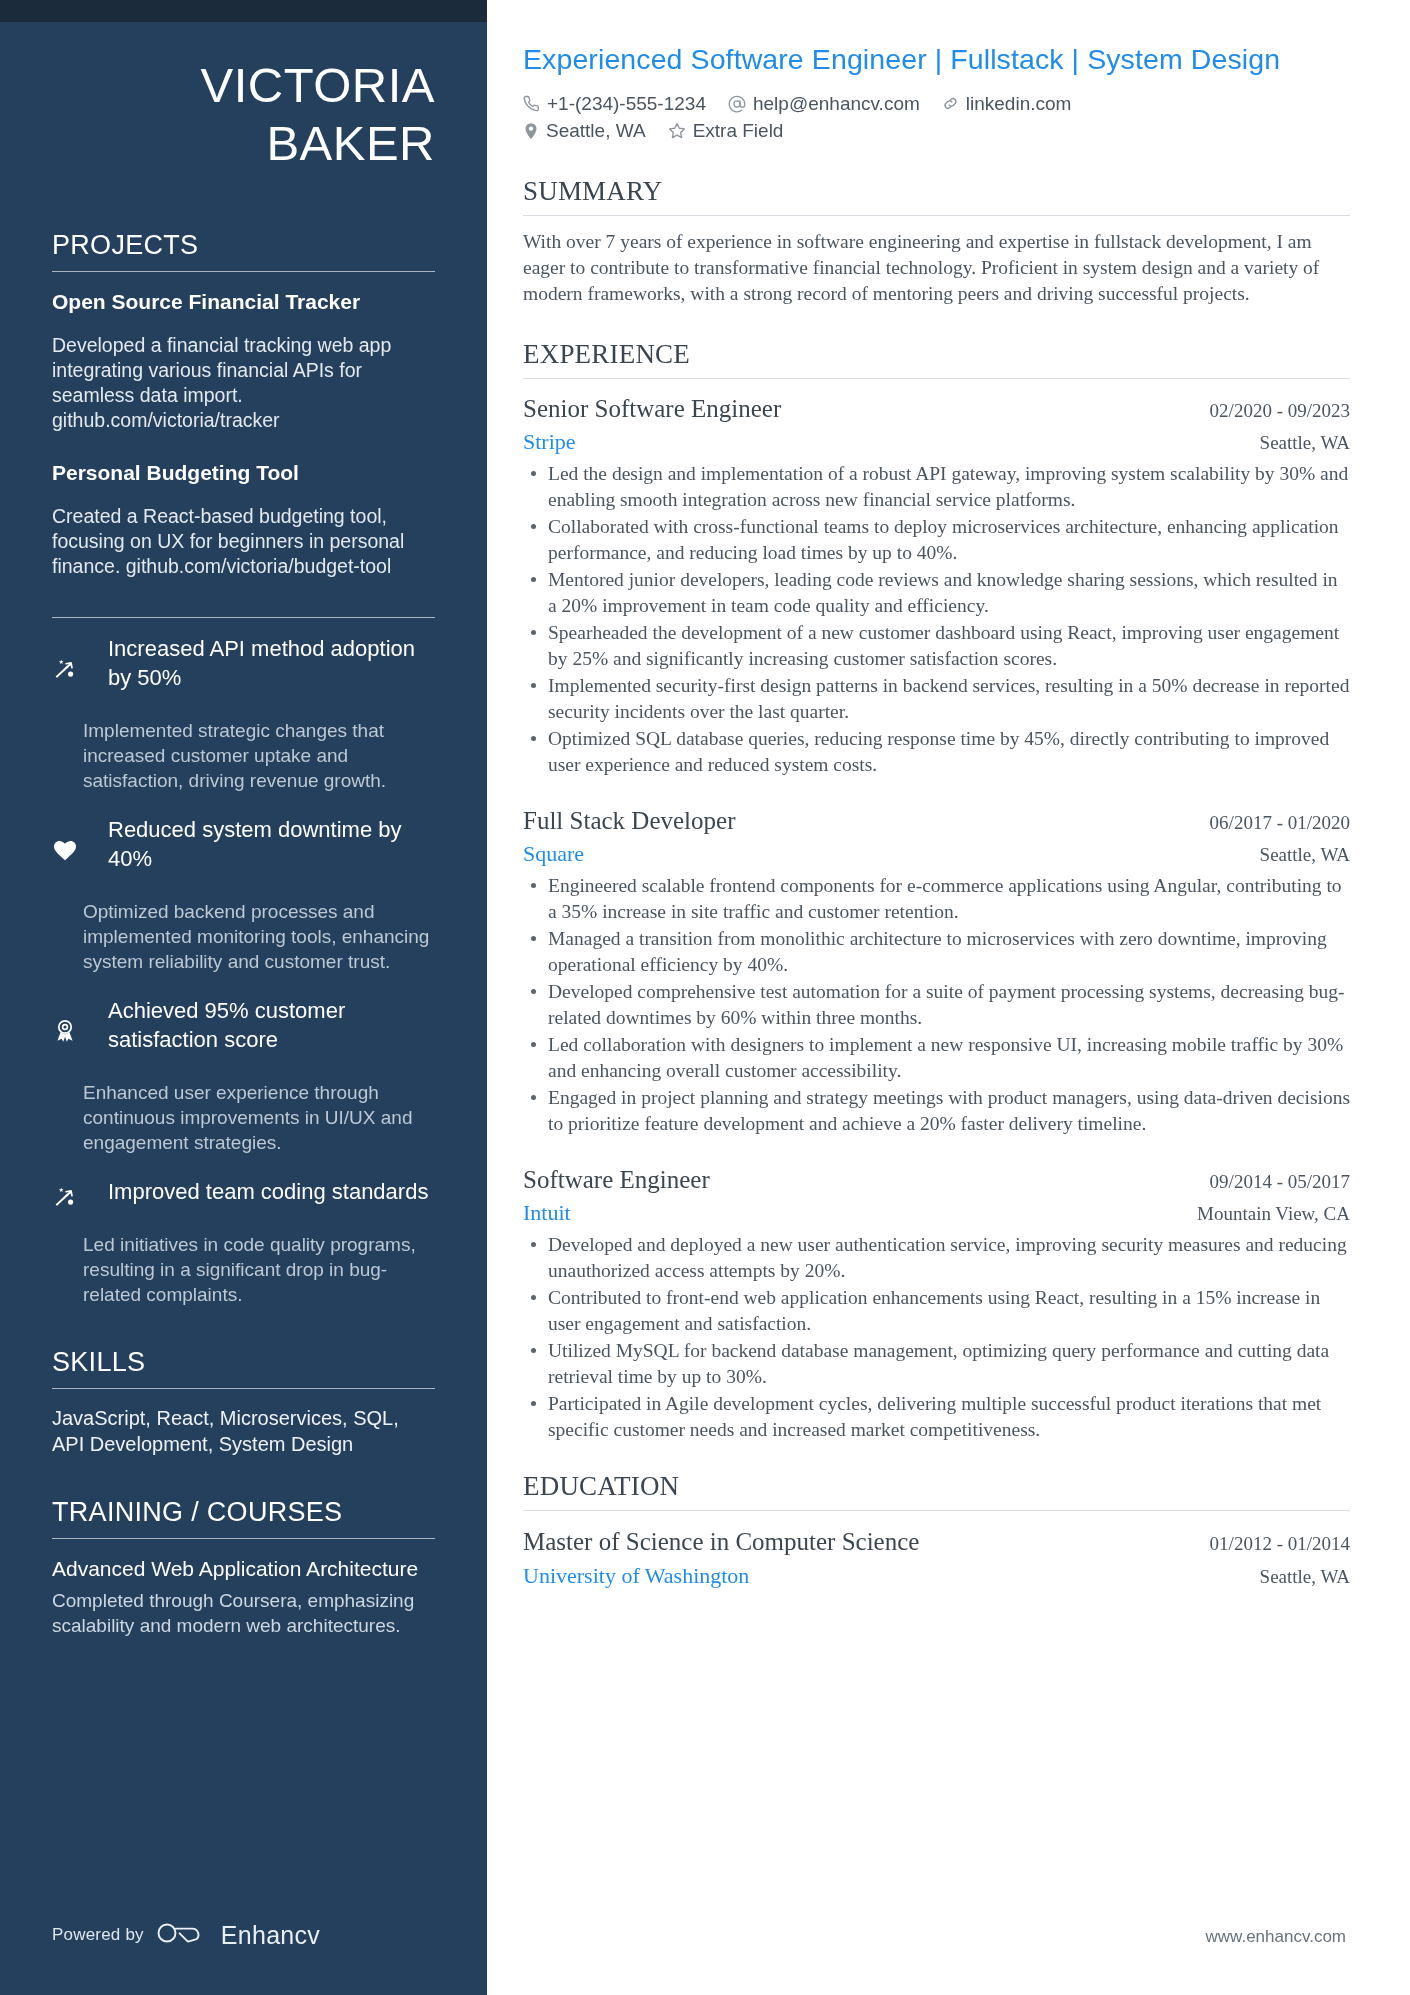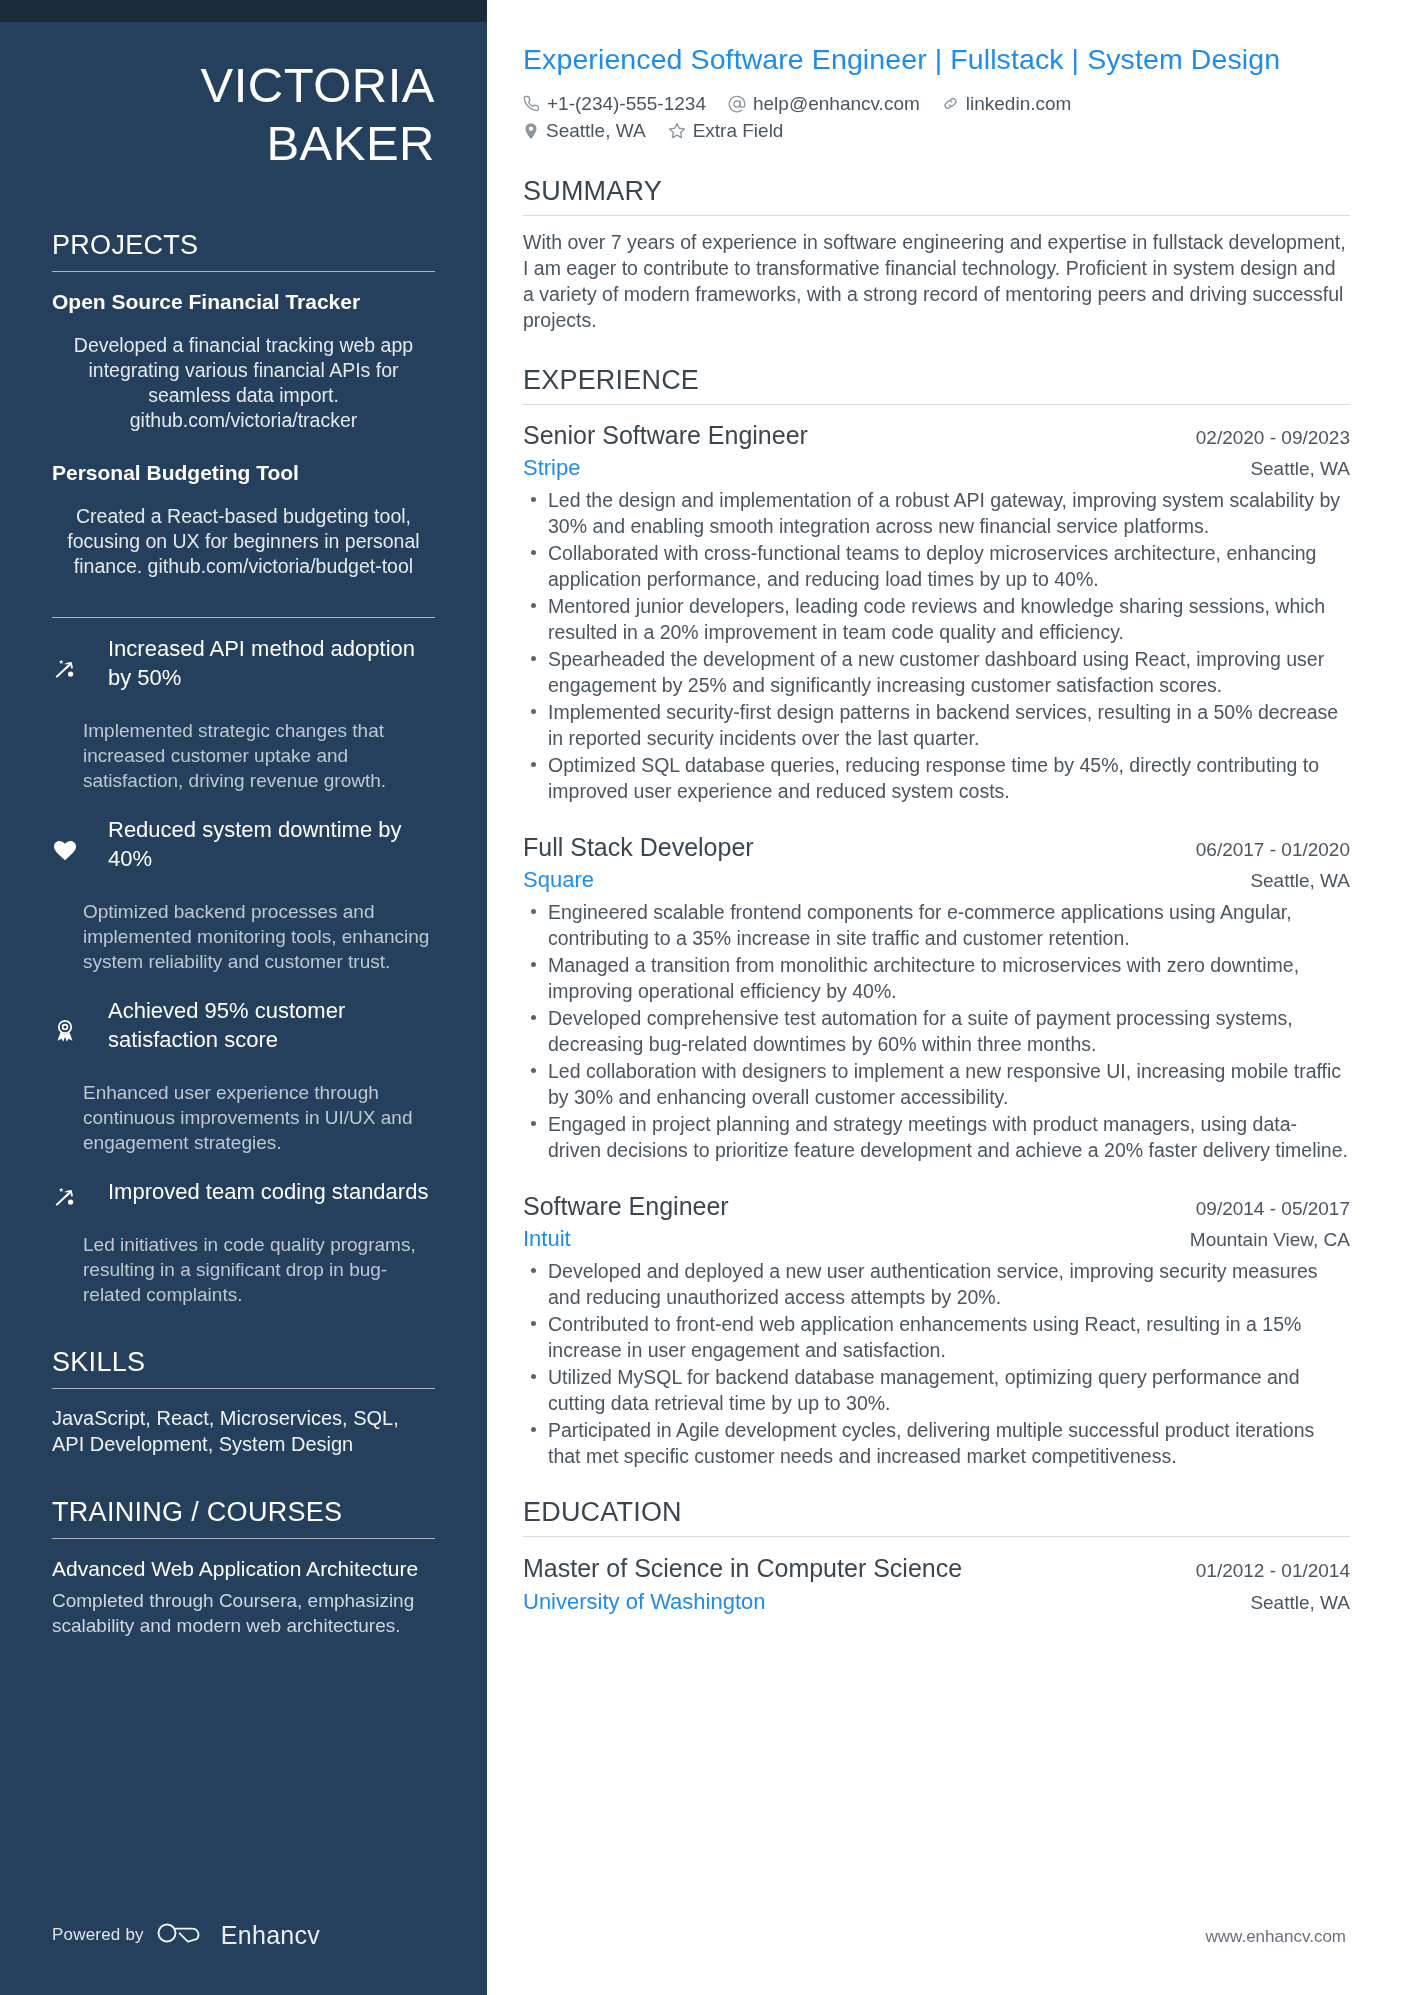--- a/index.html
+++ b/index.html
@@ -48,21 +48,21 @@
     height:1px; background:rgba(255,255,255,.62);
     margin-top:9px; margin-bottom:16px;
   }
 
   .proj { margin-bottom:26px; }
   .proj-title {
     font-size:21px; font-weight:bold; color:#ffffff; line-height:27px;
     margin-bottom:18px;
   }
   .proj-desc {
-    font-size:19.5px; line-height:25px; color:#e3e9ef; font-weight:400;text-align:center;
+    font-size:19.5px; line-height:25px; color:#e3e9ef; font-weight:400;
   }
 
   .ach { display:flex; gap:30px; margin-bottom:21px; align-items:center; }
   .ach-icon {
     width:26px; flex:0 0 26px; padding-top:6px;
     display:flex; justify-content:center;
   }
   .ach-icon svg { display:block; }
   .ach-body { flex:1 1 auto; }
   .ach-title {
@@ -99,21 +99,21 @@
   }
   .contact {
     margin-top:12px;
     font-size:19px; line-height:27px; color:#4a5560;
     display:flex; flex-wrap:wrap; align-items:center;
     max-width:690px;
   }
   .c-item { display:inline-flex; align-items:center; gap:7px; margin-right:22px; white-space:nowrap; }
   .c-item svg { display:block; flex:0 0 auto; }
 
-  .m-section { margin-top:30px; }
+  .m-section { margin-top:30px;font-family:Liberation Serif, serif; }
   .m-heading {
     font-size:27px; font-weight:400; color:#3a454f; line-height:34px;
     letter-spacing:.2px;
   }
   .m-rule { height:1px; background:#d8dde2; margin-top:7px; margin-bottom:13px; }
 
   .summary-text { font-size:19.5px; line-height:26px; color:#4b555f; }
 
   .job { margin-bottom:26px; }
   .job-row { display:flex; justify-content:space-between; align-items:baseline; }

